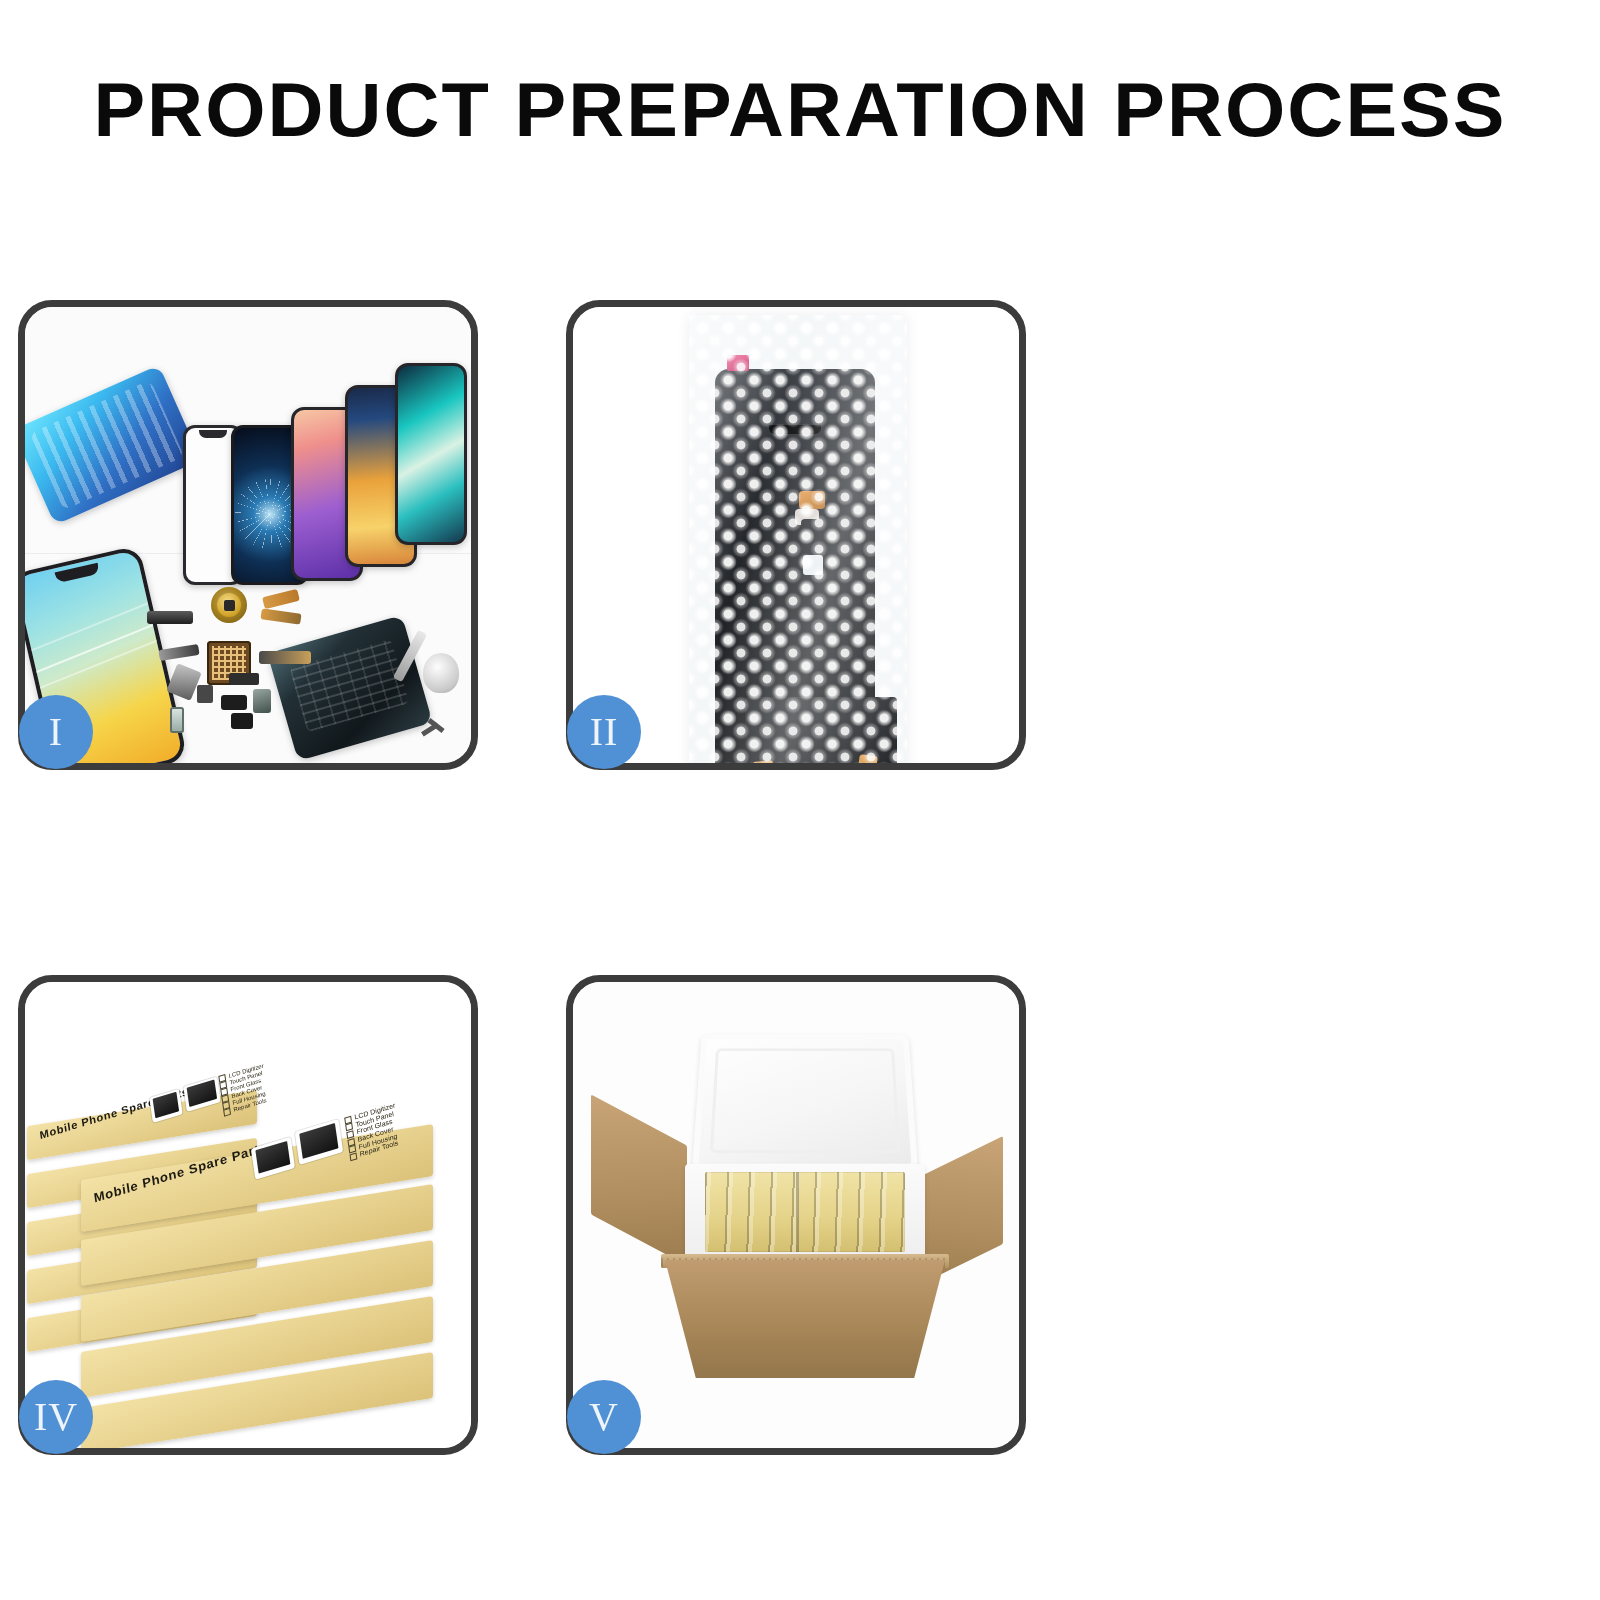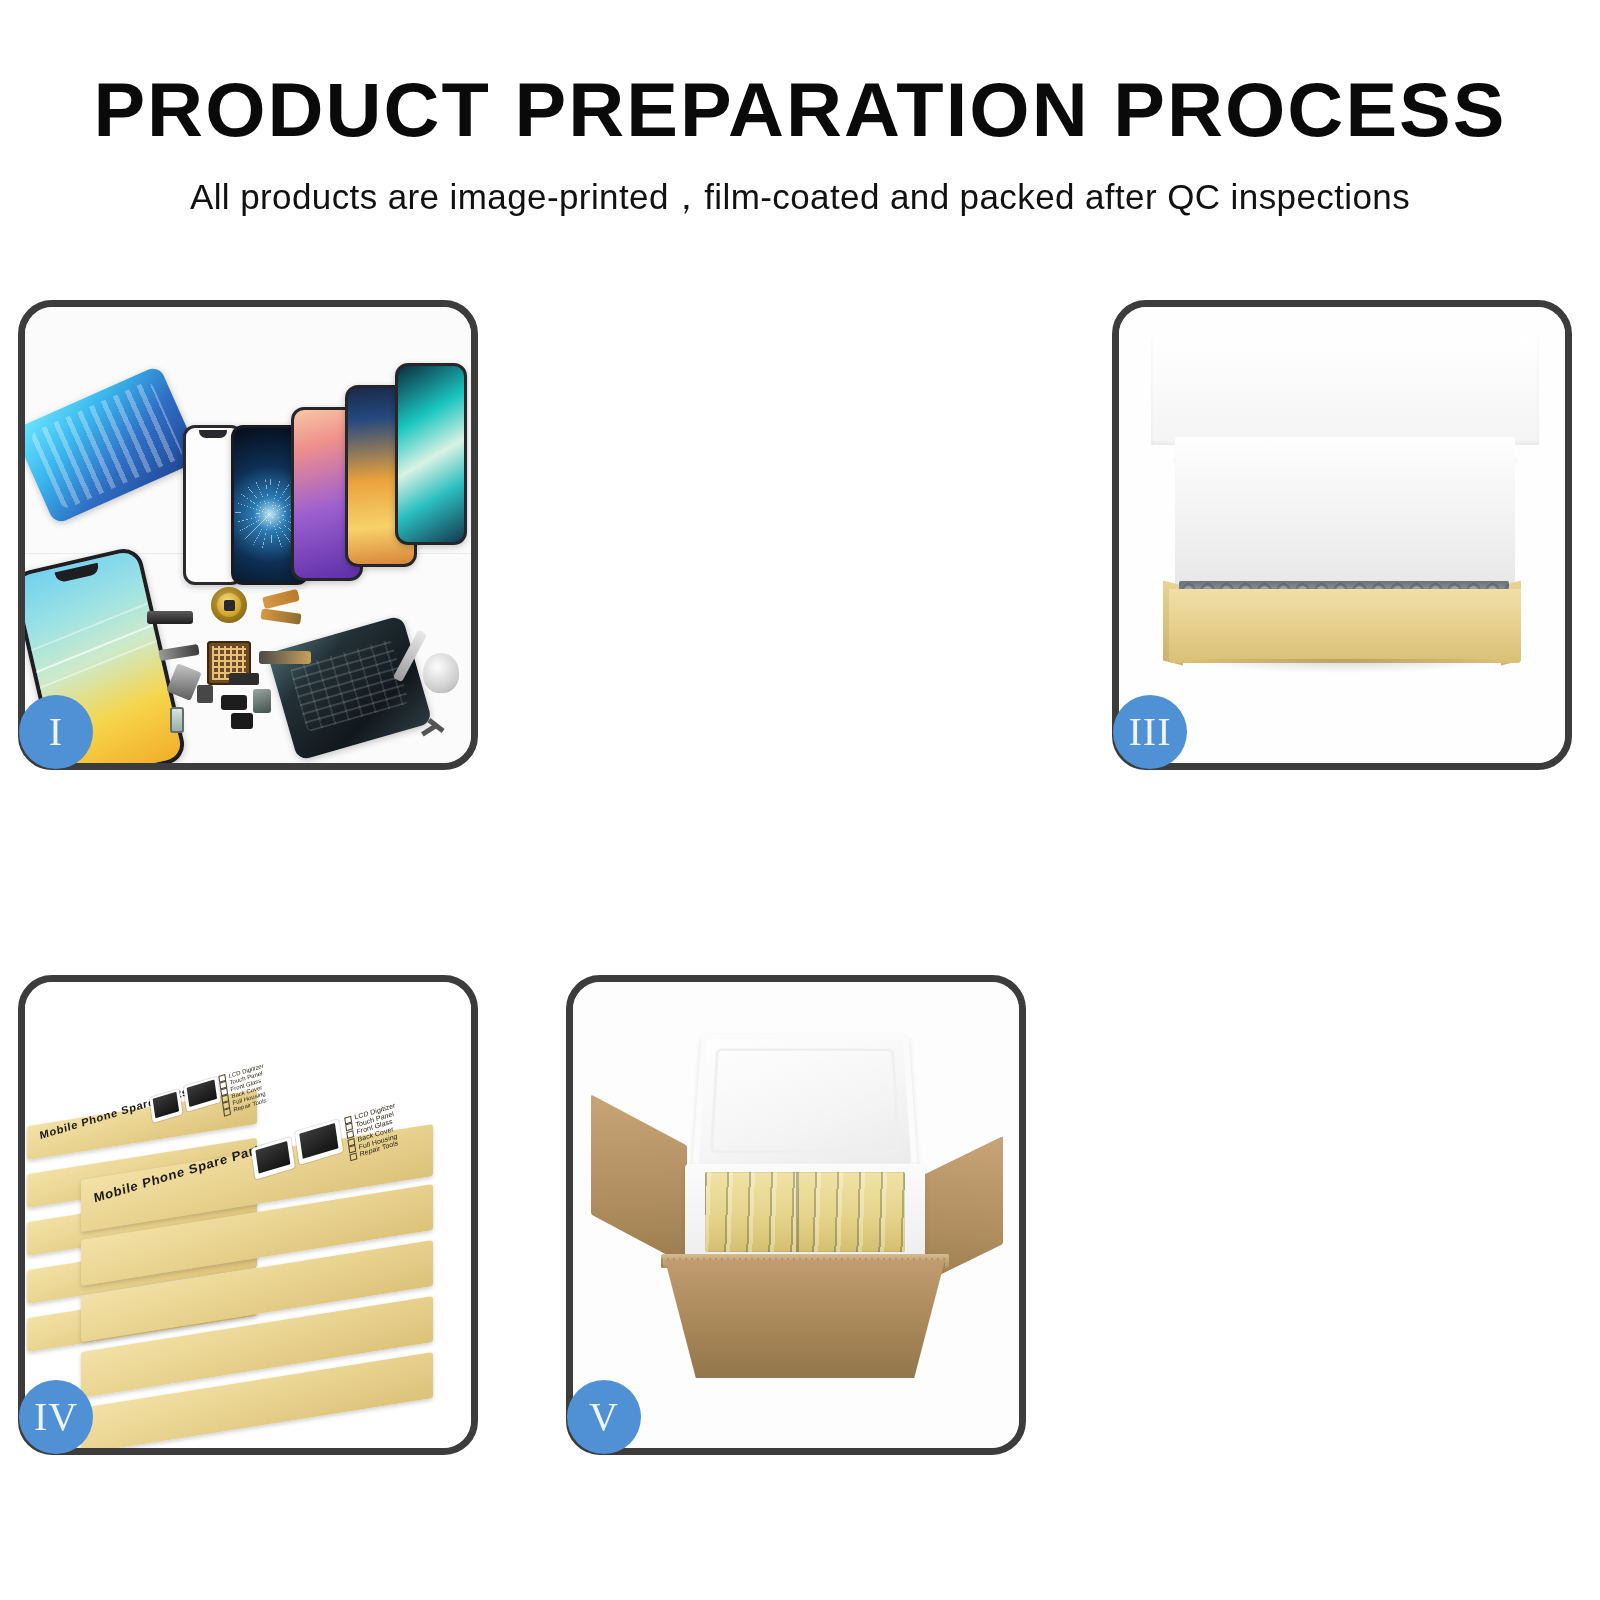--- a/index.html
+++ b/index.html
@@ -554,21 +554,20 @@
     position:absolute; left: 148px; top: 336px; width: 40px; height: 40px;
     background: rgba(150,120,78,.5);
     transform: skewY(24deg);
   }
 </style>
 </head>
 <body>
 
 <div class="header">
   <h1 class="title">PRODUCT PREPARATION PROCESS</h1>
-  <div class="subtitle">All products are image-printed，film-coated and packed after QC inspections</div>
 </div>
 
 <div class="grid">
 
   <div class="panel p1">
     <div class="panel-inner">
       <div class="scene1">
         <div class="s1-shelf"></div>
         <div class="phone ph-adh"></div>
         <div class="phone ph-glass"></div>
@@ -594,35 +593,42 @@
         <div class="part pt-small3"></div>
         <div class="part pt-tool"></div>
         <div class="part pt-brush"></div>
         <div class="part pt-screw1"></div>
         <div class="part pt-screw2"></div>
       </div>
     </div>
     <div class="badge">I</div>
   </div>
 
-
-  <div class="panel p3">
+  <div class="panel p2">
     <div class="panel-inner">
-      <div class="scene3">
-        <div class="b3-lid-back"></div>
-        <div class="b3-liner"></div>
-        <div class="b3-left-flap"></div>
-        <div class="b3-right-flap"></div>
-        <div class="b3-bubbles"></div>
-        <div class="b3-front"></div>
-        <div class="b3-shadow"></div>
+      <div class="scene2">
+        <div class="bubble-pack">
+          <div class="lcd-under">
+            <div class="lcd-notch"></div>
+            <div class="lcd-conn-a"></div>
+            <div class="lcd-conn-b"></div>
+            <div class="lcd-flex"></div>
+            <div class="lcd-bottom"></div>
+            <div class="lcd-gold1"></div>
+            <div class="lcd-gold2"></div>
+          </div>
+          <div class="pink-tab"></div>
+          <div class="bubbles"></div>
+          <div class="wrap-sheen"></div>
+        </div>
       </div>
     </div>
-    <div class="badge">III</div>
+    <div class="badge">II</div>
   </div>
+
 
   <div class="panel p4">
     <div class="panel-inner">
       <div class="scene4">
         <div class="stackwrap">
 
           <div class="sbox col-a1"></div>
           <div class="sbox col-a2"></div>
           <div class="sbox col-a3"></div>
           <div class="sbox col-a4"></div>

